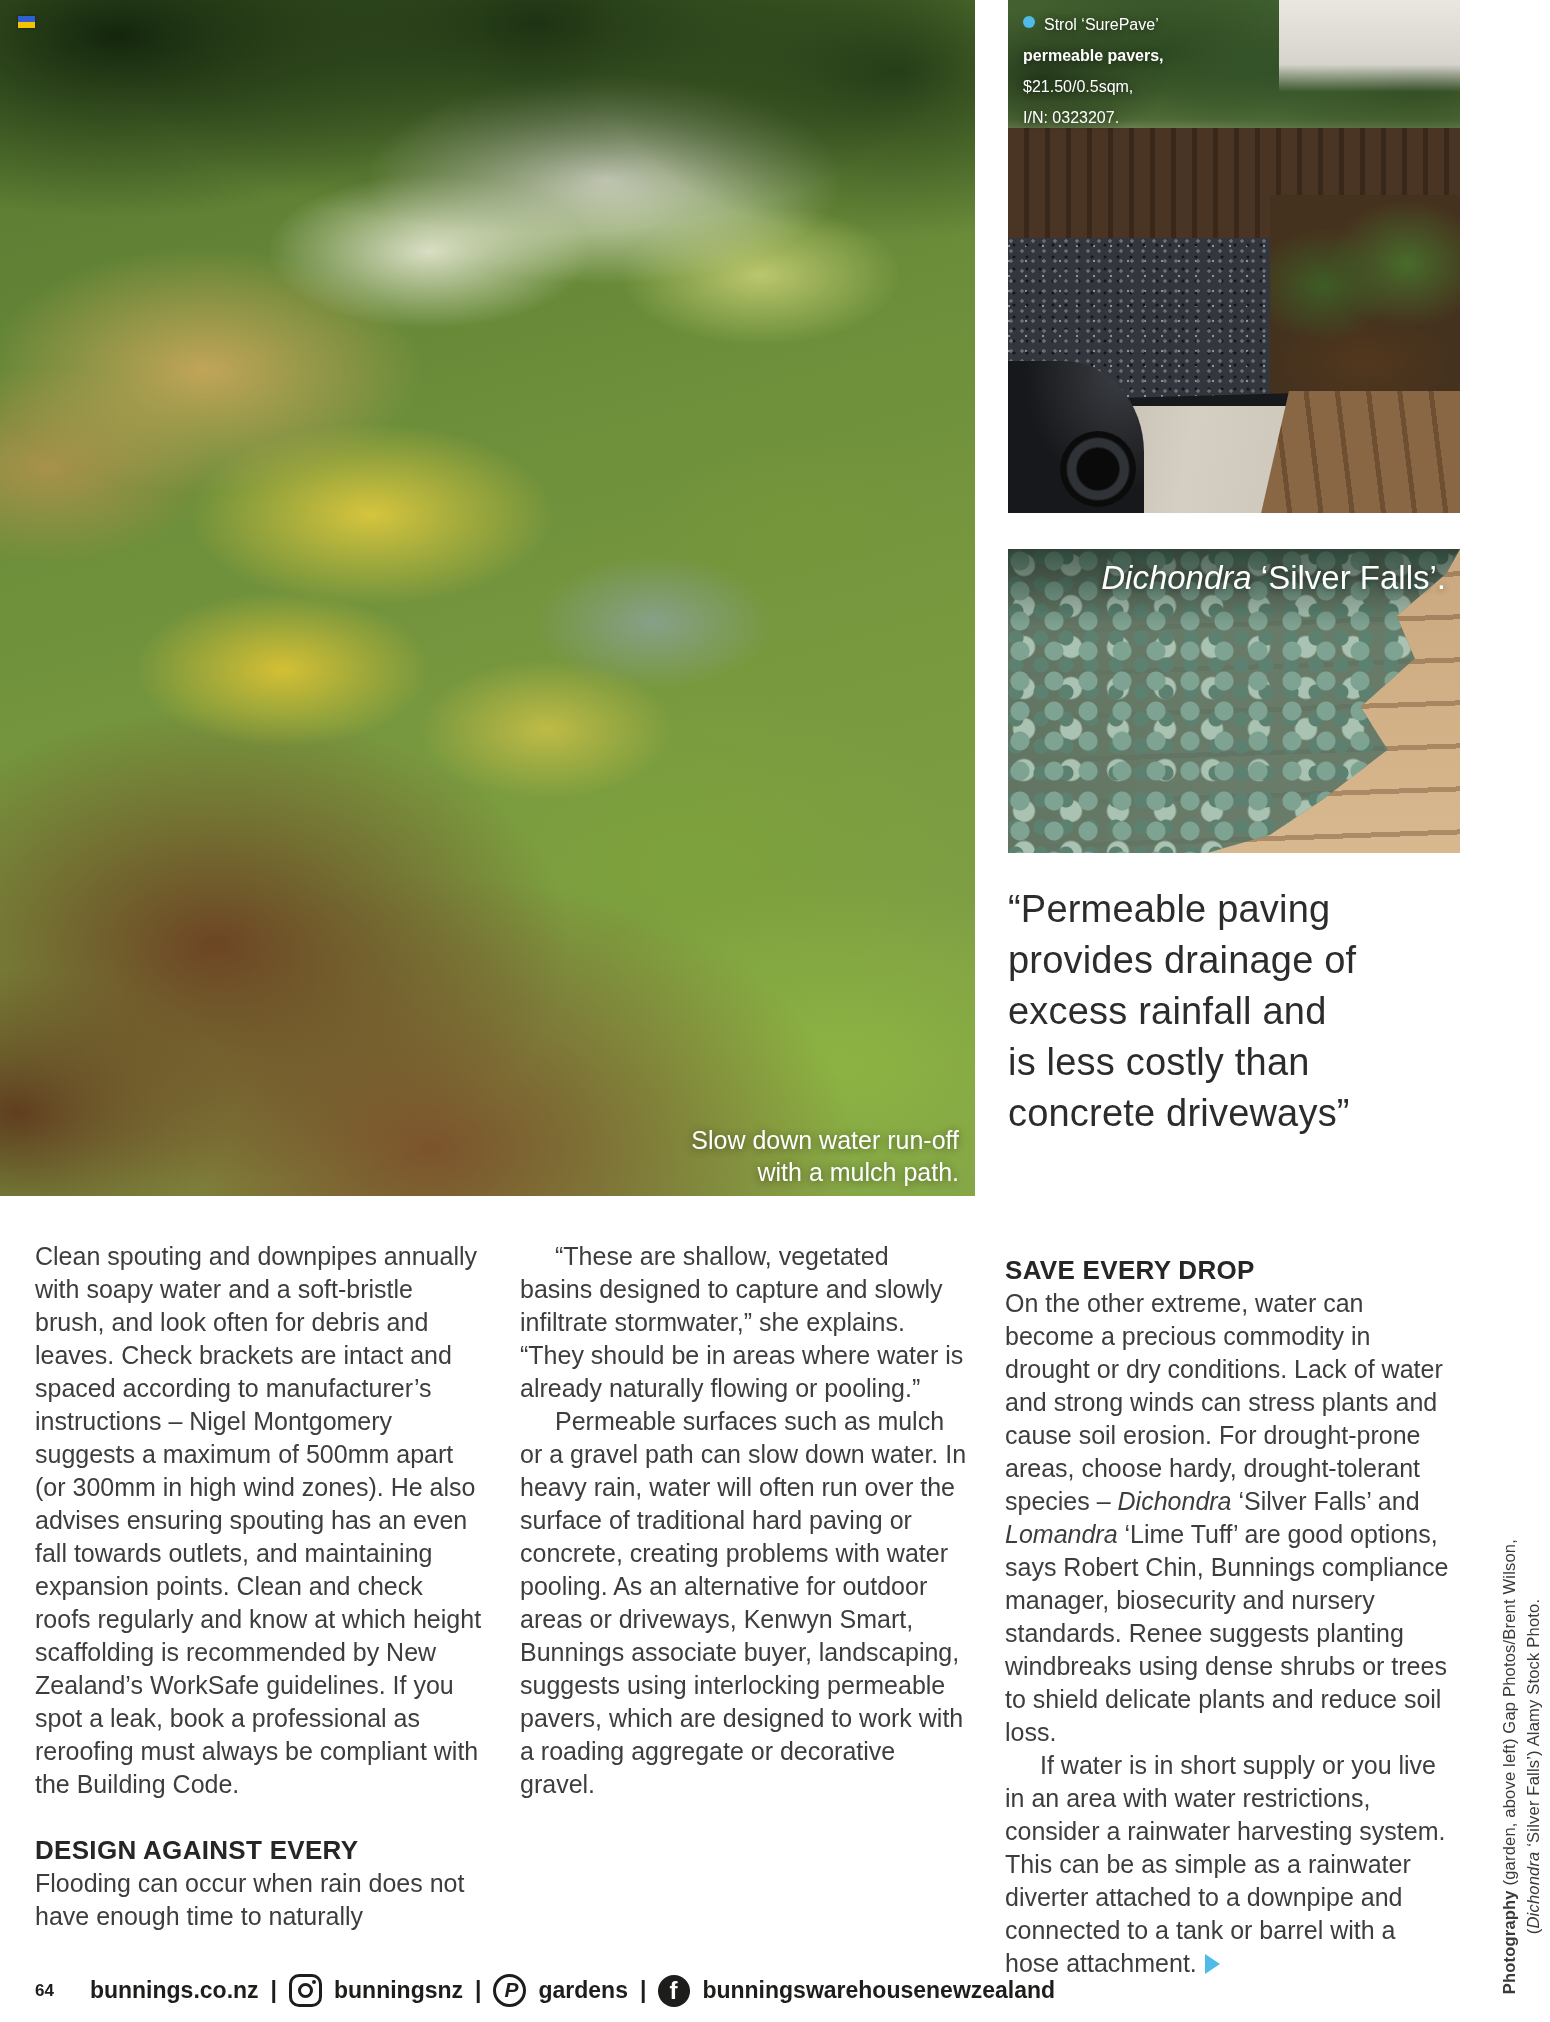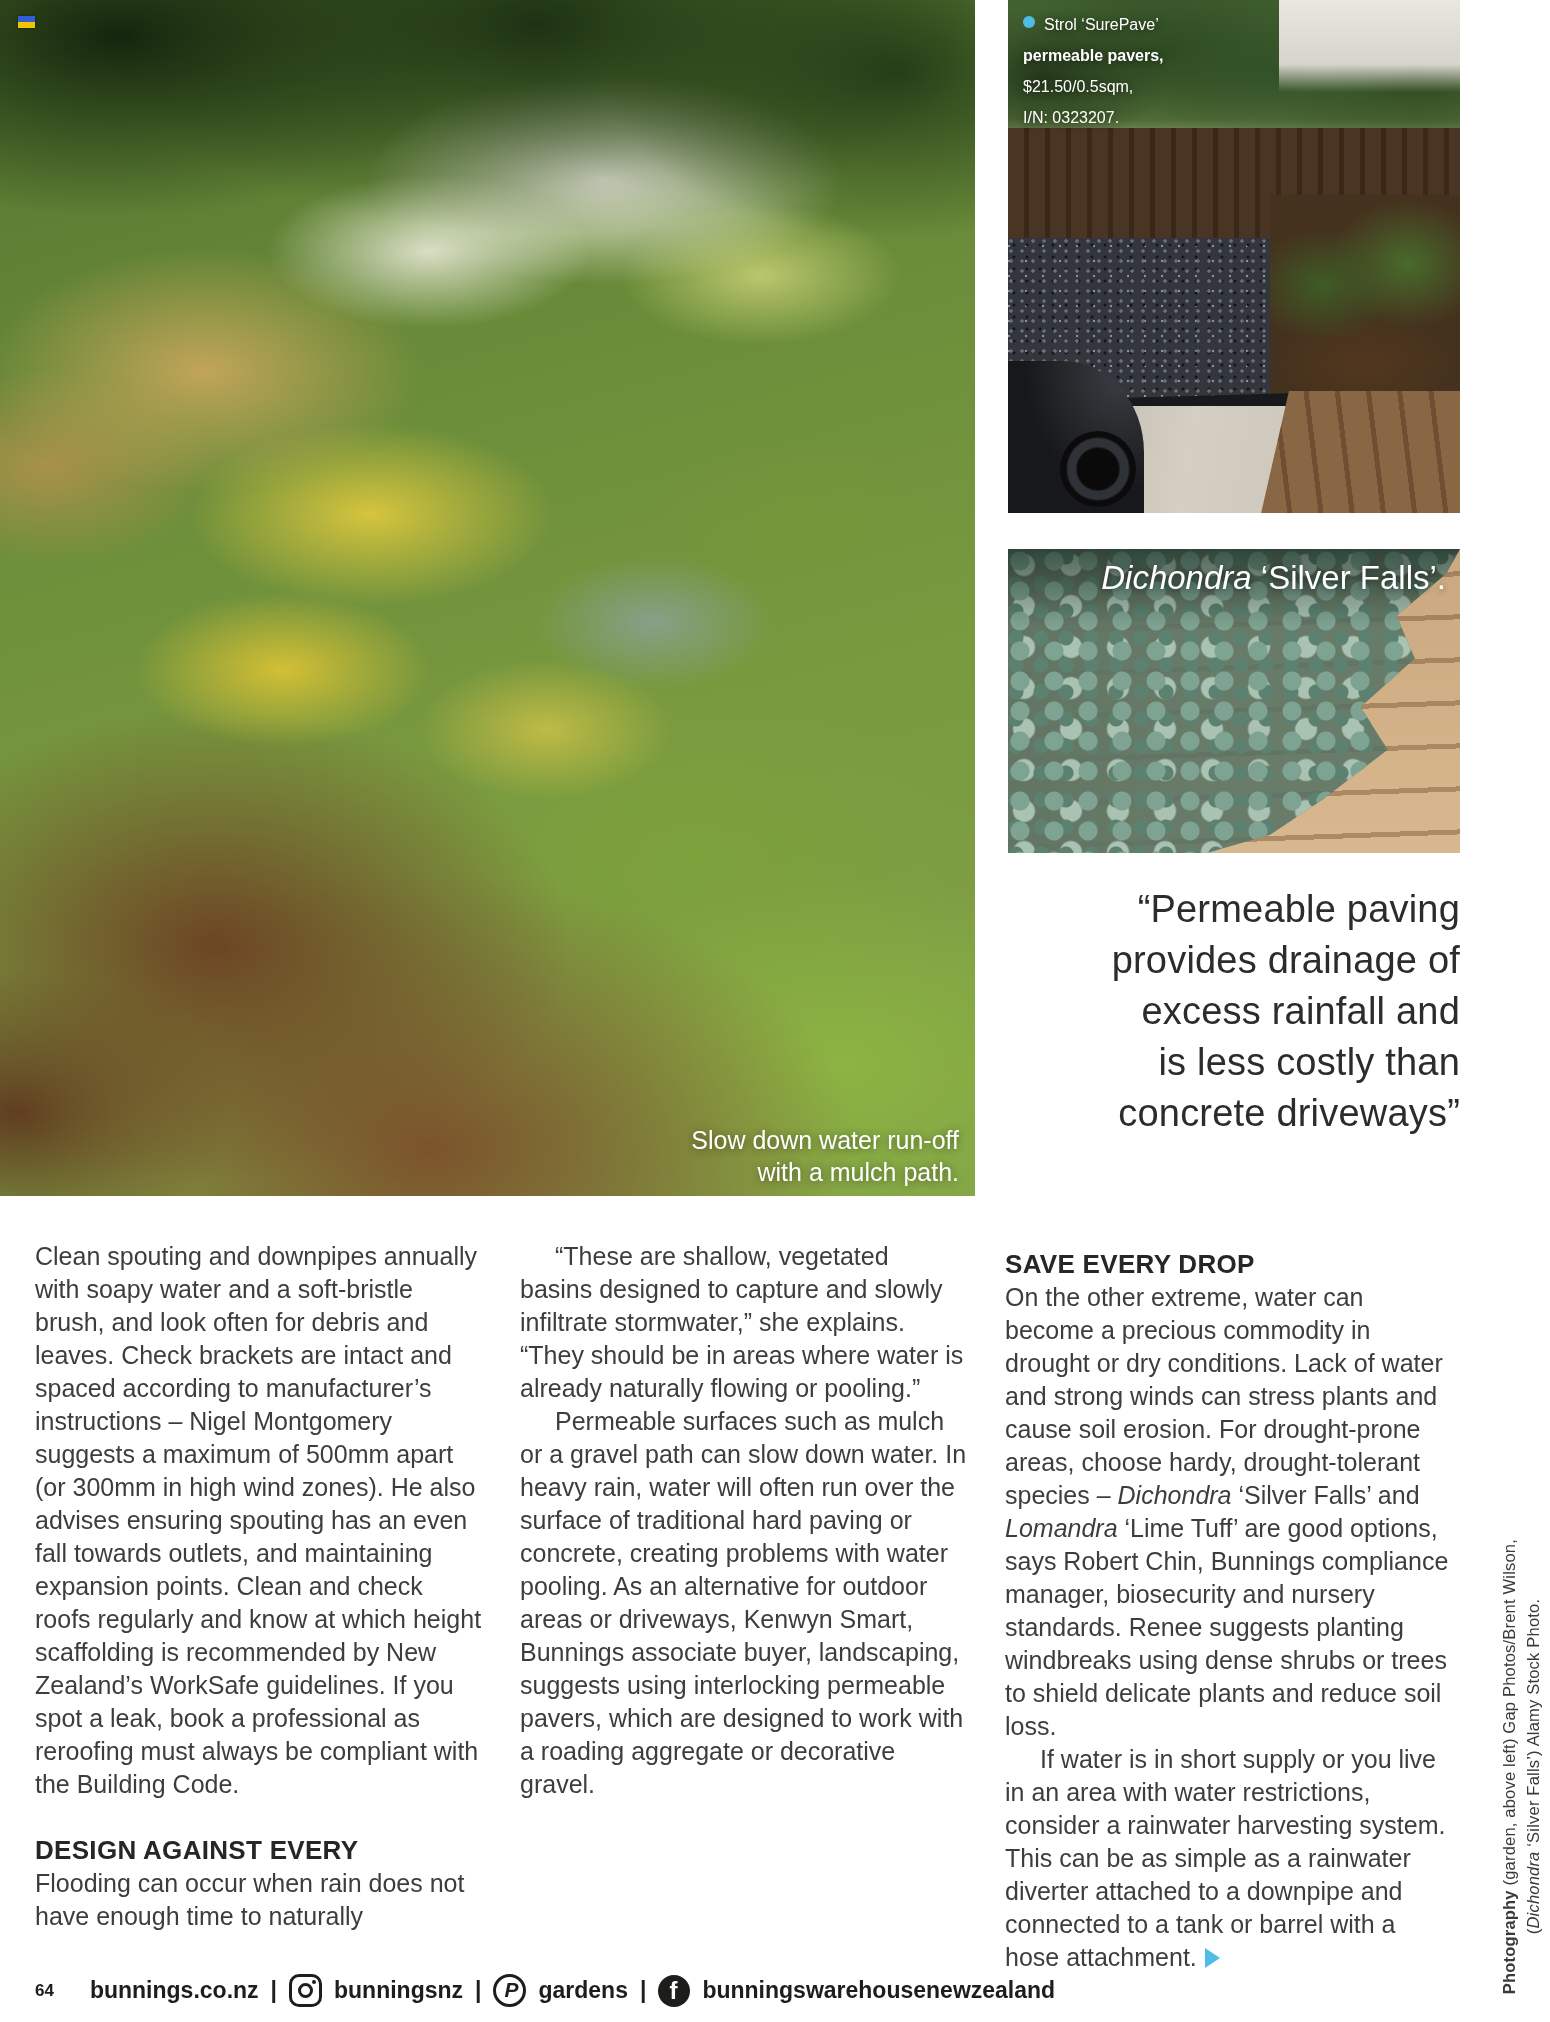--- a/index.html
+++ b/index.html
@@ -87,34 +87,34 @@
     background-image:
       linear-gradient(180deg,rgba(8,22,15,.55),rgba(8,22,15,0) 26%),
       radial-gradient(circle 10px at 12px 12px,#7fa392 0 9px,transparent 10px),
       radial-gradient(circle 8px at 8px 8px,#5d8170 0 7px,transparent 8px),
       radial-gradient(circle 12px at 16px 16px,#a9c2b2 0 10px,transparent 12px);
     background-size:100% 100%,34px 30px,25px 27px,47px 41px;
     clip-path:polygon(0 0,100% 0,97% 8%,86% 22%,90% 36%,78% 52%,84% 66%,70% 82%,58% 94%,44% 100%,0 100%);}
   .dichondra-caption{position:absolute;top:10px;right:14px;color:#fff;font-size:33px;font-weight:500;
     text-shadow:0 1px 6px rgba(0,0,0,.5);}
 
-  .pull-quote{margin:0;position:absolute;top:884px;left:0;width:452px;text-align:right;
+  .pull-quote{margin:0;position:absolute;top:884px;left:0;width:452px;text-align:left;
     white-space:pre-line;font-size:38px;line-height:51px;color:var(--text-quote,#2c2c2c);letter-spacing:.2px;}
   .attribution{position:absolute;top:1140px;left:0;width:452px;text-align:center;white-space:pre-line;
     font-family:"Liberation Serif",serif;font-style:italic;font-size:27px;line-height:36px;color:#2c2c2c;}
 
   
   .article{position:absolute;top:1240px;left:0;width:1550px;font-size:25px;line-height:33px;
     color:var(--text-body,#3d3d3d);}
   .col{position:absolute;top:0;width:447px;}
   .col1{left:35px;}.col2{left:520px;}.col3{left:1005px;}
   .col p{margin:0;}
   .col p.indent{text-indent:1.4em;}
   .col h3{margin:33px 0 0 0;font-size:26px;line-height:33px;color:#262626;letter-spacing:.3px;font-weight:700;}
-  .col3 h3{margin-top:8px;}
+  .col3 h3{margin-top:14px;}
   .end-arrow{display:inline-block;width:0;height:0;margin-left:8px;vertical-align:-2px;
     border-left:15px solid var(--accent-cyan,#4fbce8);border-top:10px solid transparent;border-bottom:10px solid transparent;}
 
   
   .footer{position:absolute;left:35px;top:1974px;display:flex;align-items:center;gap:12px;
     font-size:23px;font-weight:700;color:var(--footer-text,#1d1d1b);}
   .footer .pgnum{font-size:17px;margin-right:24px;}
   .footer .sep{font-weight:700;}
   .f-icon{display:inline-block;position:relative;width:32px;height:32px;}
   .ig{border:3px solid #1d1d1b;border-radius:10px;width:27px;height:27px;}

